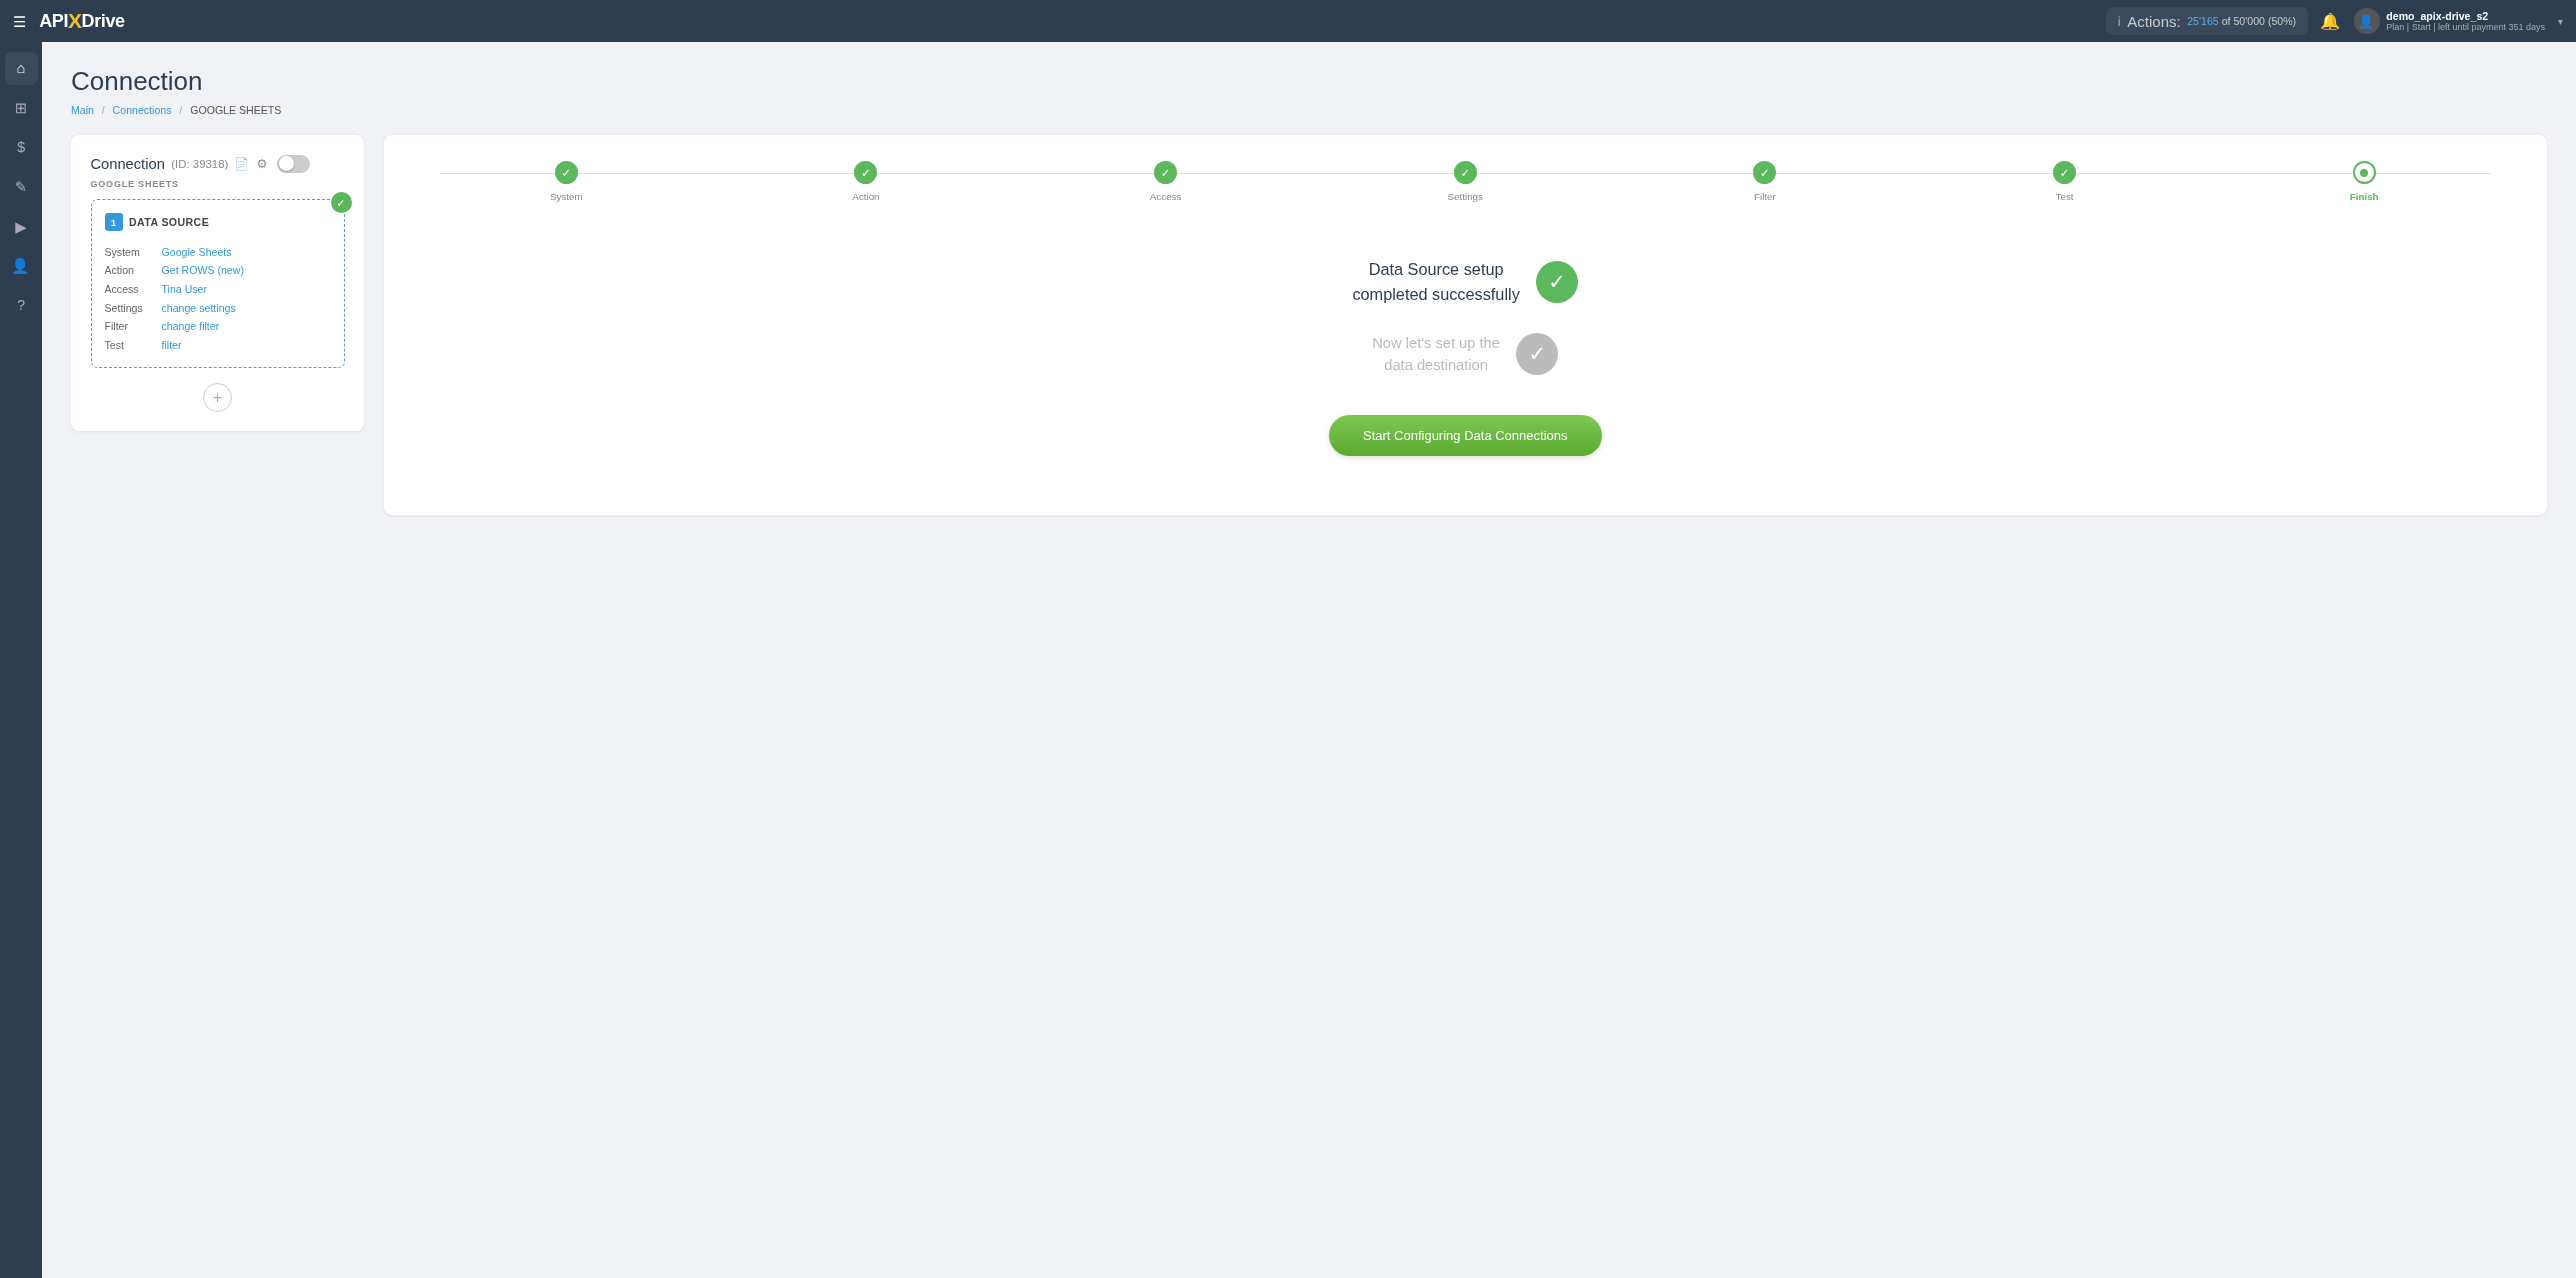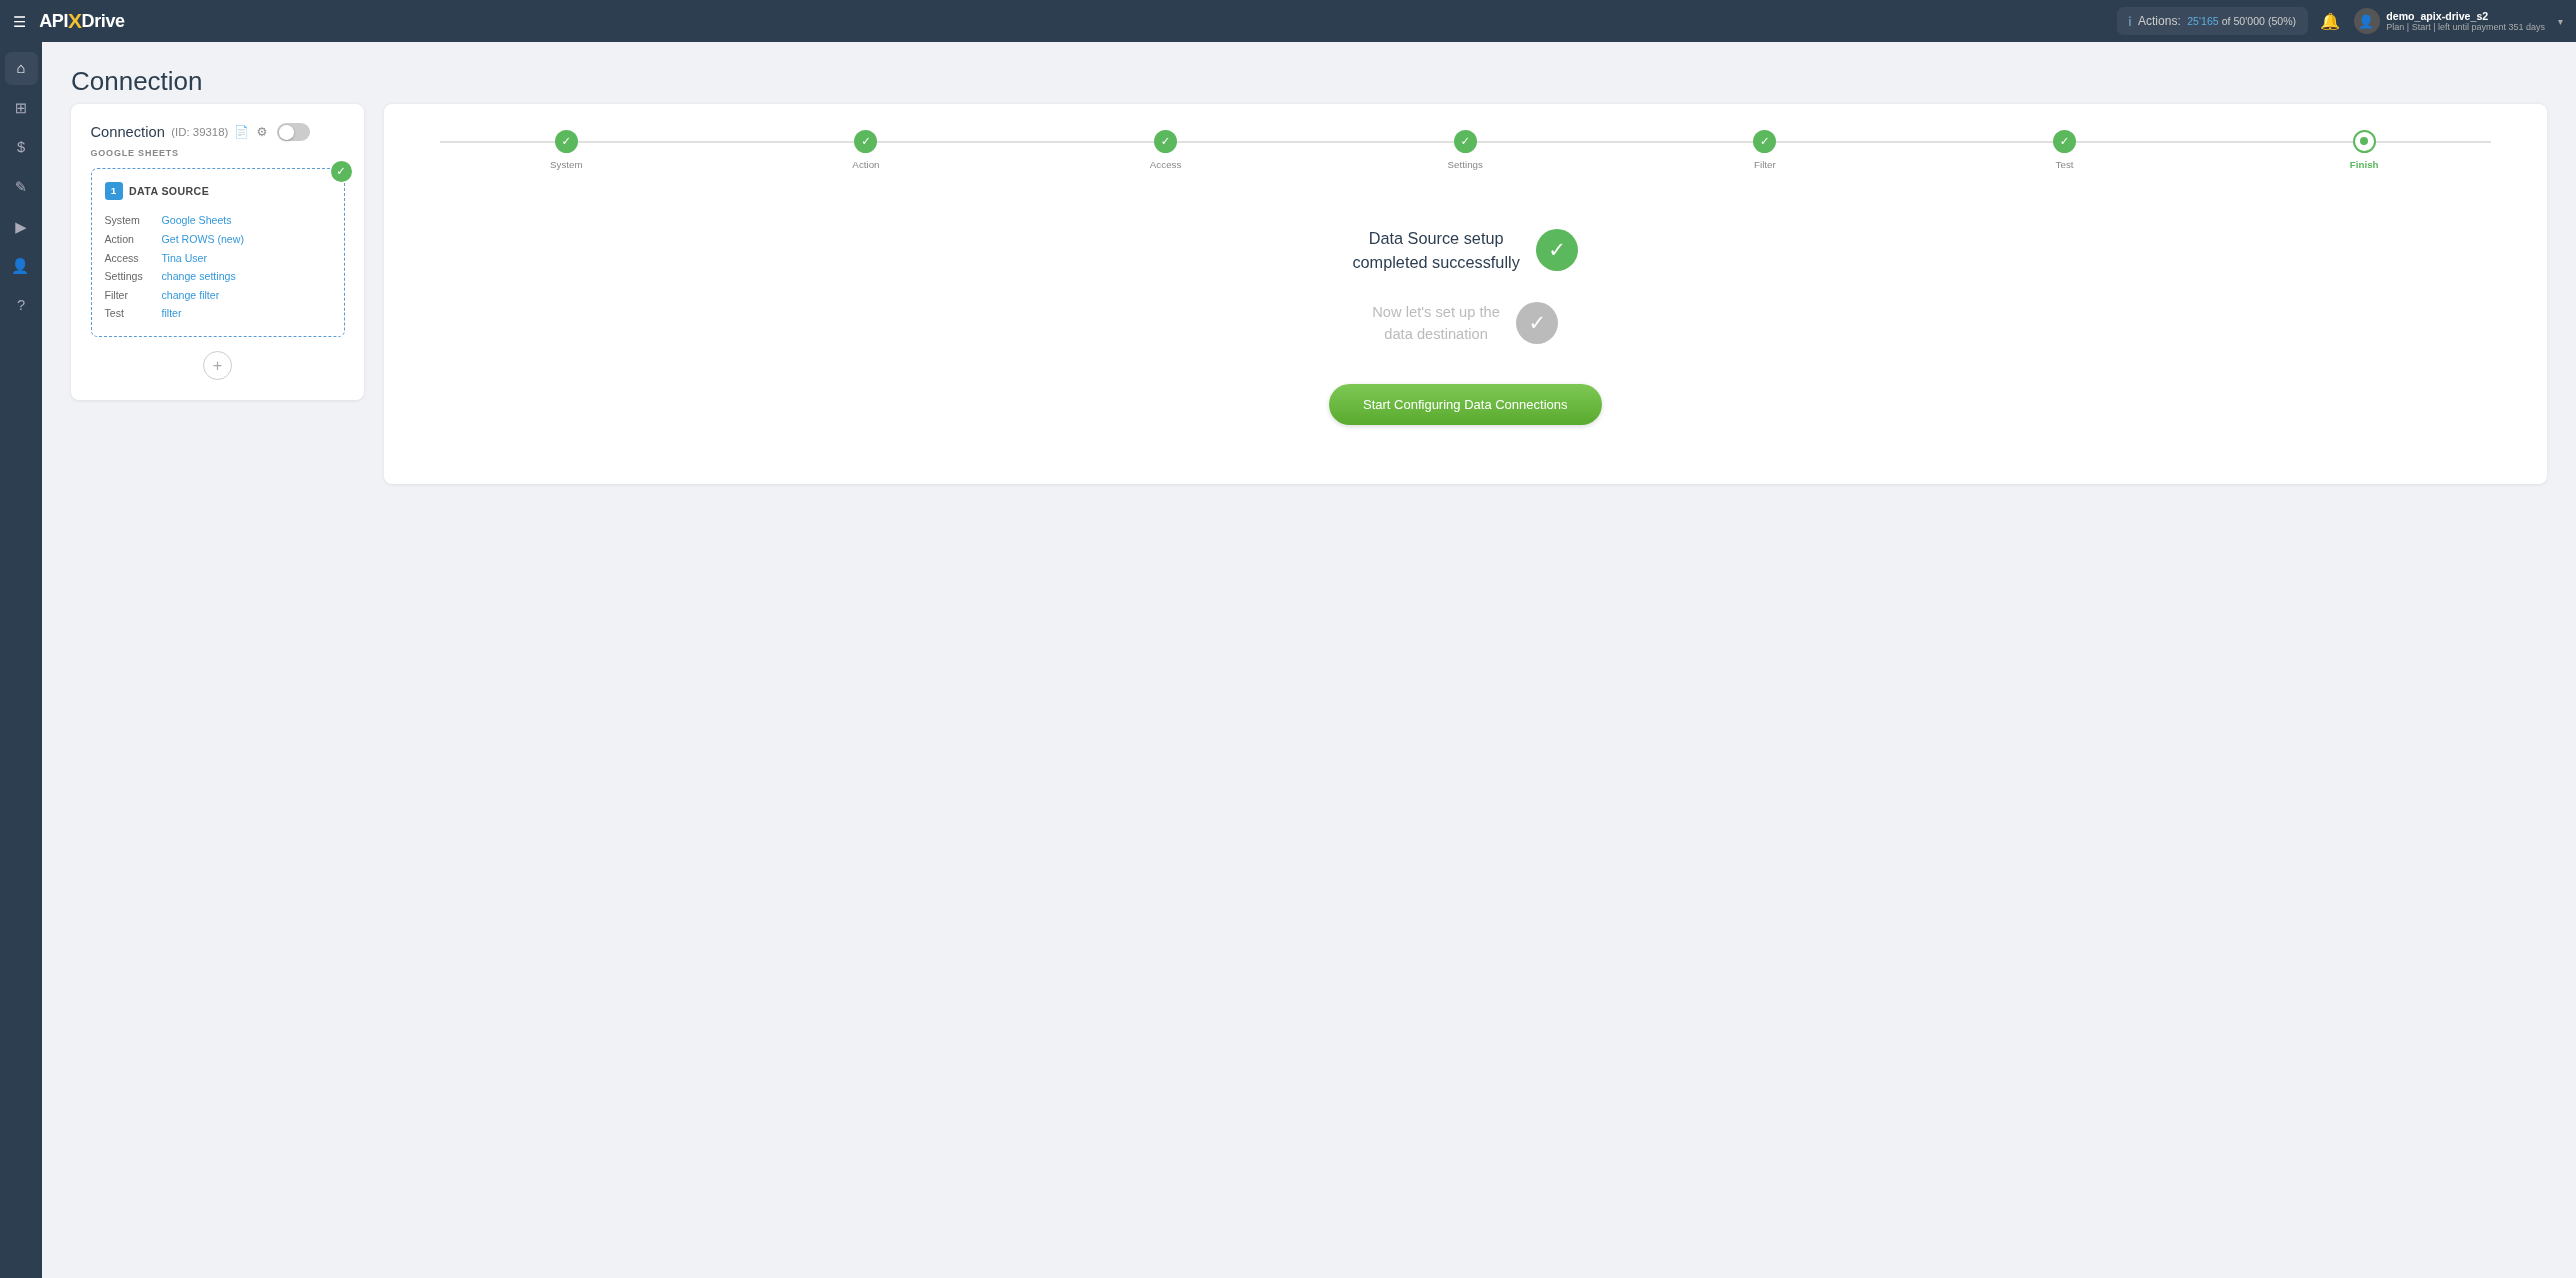--- a/index.html
+++ b/index.html
@@ -25,21 +25,21 @@
     .actions-badge {
       background: #3a4a5c;
       border-radius: 6.5px;
       padding: 4.9px 11.4px;
       display: flex;
       align-items: center;
       gap: 6.5px;
       margin-right: 13px;
     }
     .actions-badge .info-icon { color: #7fb3d3; font-size: 13px; }
-    .actions-label { font-size: 12px; color: #ccc; }
+    .actions-label { font-size: 15px; color: #ccc; }
     .actions-count { font-size: 10.6px; }
     .actions-count .current { color: #5dade2; }
     .actions-count .total { color: #ccc; }
     .actions-count .pct { color: #ccc; }
     .notif-icon { font-size: 16.3px; margin-right: 13px; cursor: pointer; color: #ccc; }
     .user-info { display: flex; align-items: center; gap: 6.5px; cursor: pointer; }
     .user-avatar { width: 26px; height: 26px; border-radius: 50%; background: #555; display: flex; align-items: center; justify-content: center; font-size: 13px; }
     .user-name { font-size: 10.6px; }
     .user-name .name { font-weight: bold; }
     .user-name .plan { color: #aaa; font-size: 9px; }
@@ -246,20 +246,27 @@
     <div class="sidebar-item">⊞</div>
     <div class="sidebar-item">$</div>
     <div class="sidebar-item">✎</div>
     <div class="sidebar-item">▶</div>
     <div class="sidebar-item">👤</div>
     <div class="sidebar-item">?</div>
   </div>
 
   <div class="main-content">
     <h1 class="page-title">Connection</h1>
+    <div class="breadcrumb">
+      <a href="#">Main</a>
+      <span class="sep">/</span>
+      <a href="#">Connections</a>
+      <span class="sep">/</span>
+      <span class="current">GOOGLE SHEETS</span>
+    </div>
 
     <div class="cards-row">
 
       <div class="left-card">
         <div class="connection-header">
           <span class="connection-title">Connection</span>
           <span class="connection-id">(ID: 39318)</span>
           <span class="icon-doc">📄</span>
           <span class="icon-gear">⚙</span>
           <div class="toggle-switch">

